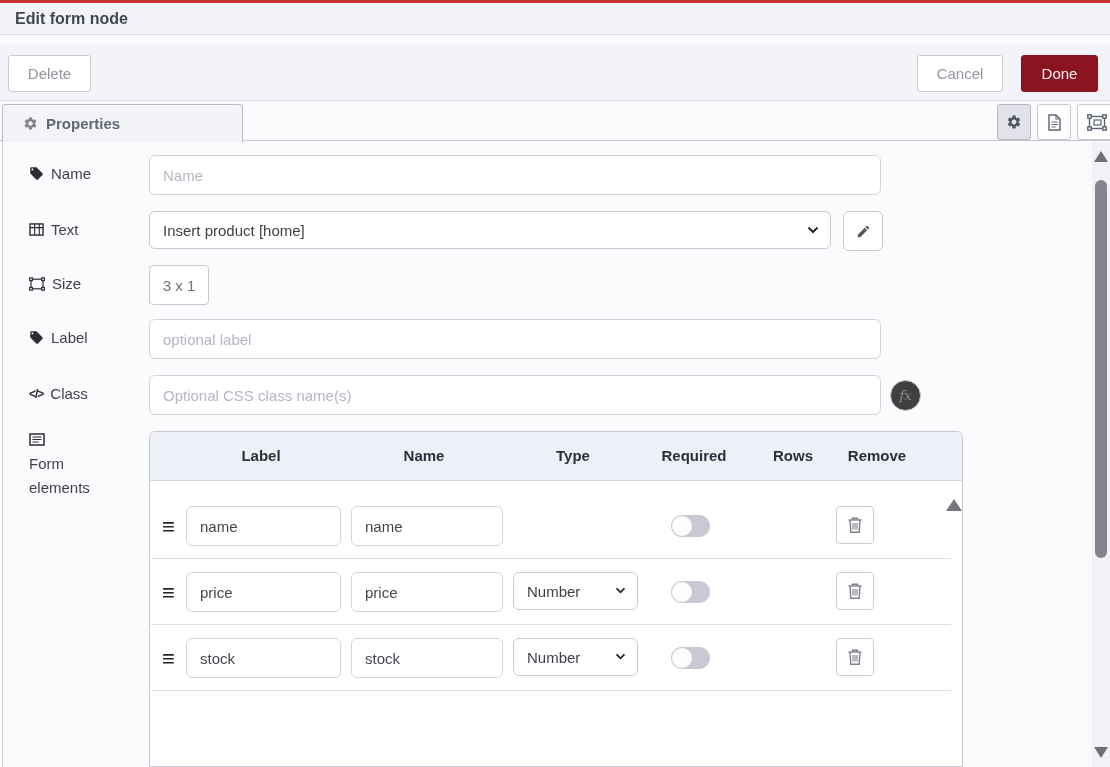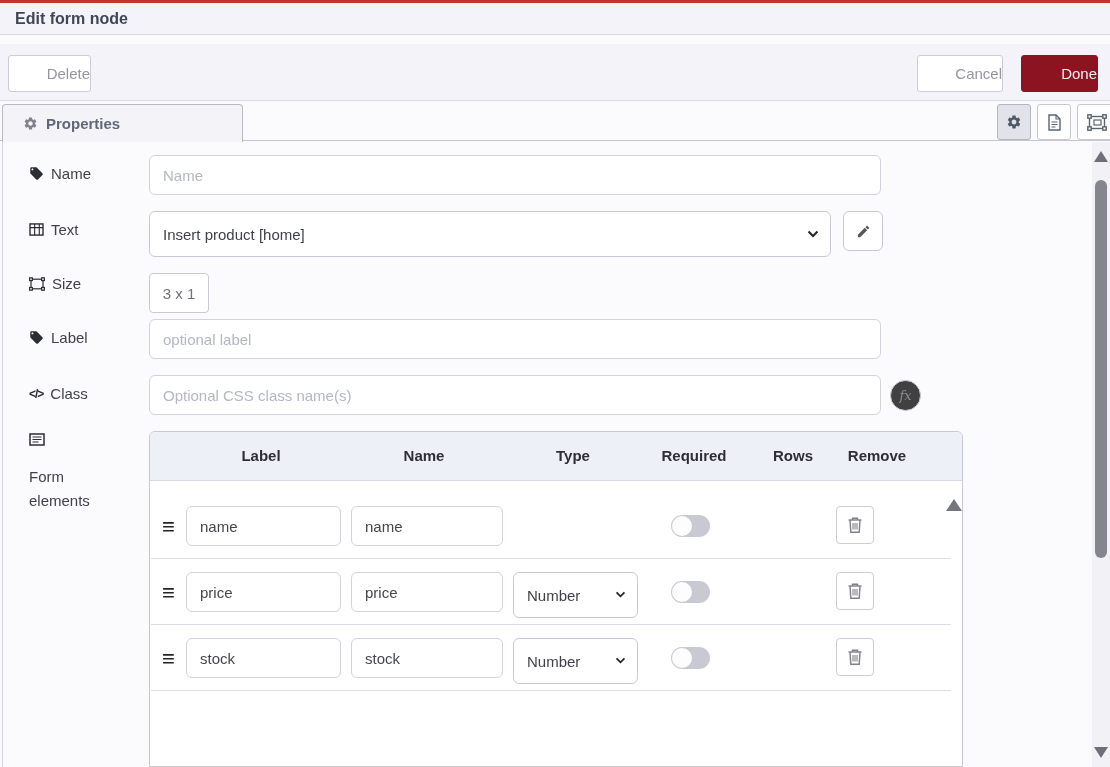--- a/index.html
+++ b/index.html
@@ -17,21 +17,21 @@
     background:#f3f3f9; border-bottom:1px solid #d9d9e3;
     display:flex; align-items:center; padding-left:15px;
   }
   .titlebar .title { font-size:16px; font-weight:bold; color:#3f4756; }
   .actionbar {
     position:absolute; left:0; top:44px; width:1110px; height:57px;
     background:#f3f3f9; border-bottom:1px solid #dcdce6;
   }
   .btn {
     position:absolute; top:11px; height:37px; border-radius:3px;
-    font-size:15px; text-align:right; line-height:35px; cursor:pointer;
+    font-size:15px; text-align:center; line-height:35px; cursor:pointer;
     background:#ffffff; border:1px solid #ccccd6; color:#95959f;
   }
   .btn-delete { left:8px; width:83px; }
   .btn-cancel { right:107px; width:86px; }
   .btn-done  { right:12px; width:77px; background:#8c1420; border:1px solid #8c1420; color:#f2eef4;margin-left:11px; }
   
   .tabbar { position:absolute; left:0; top:101px; width:1110px; height:40px; border-bottom:1px solid #c6c6d0; }
   .tab-active {
     position:absolute; left:2px; top:3px; width:241px; height:38px; z-index:2;
     background:#f3f3f8; border:1px solid #b9b9c4; border-bottom:none;
@@ -50,21 +50,21 @@
   
   .pane { position:absolute; left:2px; top:141px; width:1090px; height:626px; border-left:1px solid #d6d6e0; background:#fbfbfd;padding-left:46px; }
   .frow-label { position:absolute; left:26px; display:flex; align-items:center; gap:7px; font-size:15px; color:#41414b; }
   .frow-label svg { flex:0 0 auto; }
   .tinput {
     position:absolute; height:40px; background:#fff; border:1px solid #d3d3dd; border-radius:6px;
     font-family:"Liberation Sans", sans-serif; font-size:15px; color:#45454e; padding:0 13px; outline:none;
   }
   .tinput::placeholder { color:#b4b7c3; opacity:1; }
   .fake-select {
-    position:absolute; height:46px; background:#fff; border:1px solid #c9c9d4; border-radius:6px;
+    position:absolute; height:38px; background:#fff; border:1px solid #c9c9d4; border-radius:6px;
     font-size:15px; color:#3f3f49; display:flex; align-items:center; padding:0 13px; cursor:pointer;
   }
   .fake-select .chev { position:absolute; right:11px; top:50%; margin-top:-4px; }
   .sq-btn {
     position:absolute; background:#fff; border:1px solid #c9c9d4; border-radius:6px; cursor:pointer;
     display:flex; align-items:center; justify-content:center; color:#70707a; font-size:15px;
   }
   .fx-btn {
     position:absolute; width:31px; height:31px; border-radius:50%; background:#404040; border:1px solid #ccccd6;
     font-family:"DejaVu Serif", serif; font-style:italic; font-size:13px; color:#8a8a94;
@@ -204,40 +204,40 @@
   <div class="frow-label" style="top:134px;">
     <svg width="16" height="14" viewBox="0 0 20 17" fill="none" stroke="#2c2c34" stroke-width="1.5">
       <rect x="2.5" y="2.5" width="15" height="12"></rect>
       <rect x="0.8" y="0.8" width="3.4" height="3.4" fill="#fbfbfd"></rect>
       <rect x="15.8" y="0.8" width="3.4" height="3.4" fill="#fbfbfd"></rect>
       <rect x="0.8" y="12.8" width="3.4" height="3.4" fill="#fbfbfd"></rect>
       <rect x="15.8" y="12.8" width="3.4" height="3.4" fill="#fbfbfd"></rect>
     </svg>
     <span>Size</span>
   </div>
-  <div class="sq-btn" style="left:146px; top:124px; width:60px; height:40px; border-radius:4px;margin-top:8px;">3 x 1</div>
+  <div class="sq-btn" style="left:146px; top:124px; width:60px; height:40px; border-radius:4px;">3 x 1</div>
 
   <div class="frow-label" style="top:188px;">
     <svg width="15" height="15" viewBox="0 0 24 24" fill="#2c2c34">
         <path d="M21.41 11.58l-9-9C12.05 2.22 11.55 2 11 2H4c-1.1 0-2 .9-2 2v7c0 .55.22 1.05.59 1.42l9 9c.36.36.86.58 1.41.58.55 0 1.05-.22 1.41-.59l7-7c.37-.36.59-.86.59-1.41 0-.55-.23-1.06-.59-1.42zM5.5 7C4.67 7 4 6.33 4 5.5S4.67 4 5.5 4 7 4.67 7 5.5 6.33 7 5.5 7z"></path>
       </svg>
     <span>Label</span>
   </div>
   <input class="tinput" style="left: 146px; top: 178px; width: 732px;" placeholder="optional label">
 
   <div class="frow-label" style="top:244px;">
     <span style="font-size:12px; font-weight:bold; color:#2c2c34; letter-spacing:-1px;">&lt;/&gt;</span>
     <span>Class</span>
   </div>
   <input class="tinput" style="left: 146px; top: 234px; width: 732px;" placeholder="Optional CSS class name(s)">
   <div class="fx-btn" style="left:887px; top:239px;">
     <span>fx</span>
   </div>
 
-  <div class="frow-label" style="top:292px; width:95px; flex-wrap:wrap; row-gap:19px; line-height:24px;">
+  <div class="frow-label" style="top:292px; width:95px; flex-wrap:wrap; row-gap:6px; line-height:24px;">
     <svg width="16" height="13" viewBox="0 0 16 13" fill="none" stroke="#2c2c34" stroke-width="1.5">
         <rect x="1" y="1" width="14" height="11"></rect>
         <path d="M3.5 4h9M3.5 6.5h9M3.5 9h6" stroke-width="1.2"></path>
       </svg>
     <span>Form elements</span>
   </div>
 
   <div class="el-table">
     <div class="el-head">
       <span style="left:111px;">Label</span>

